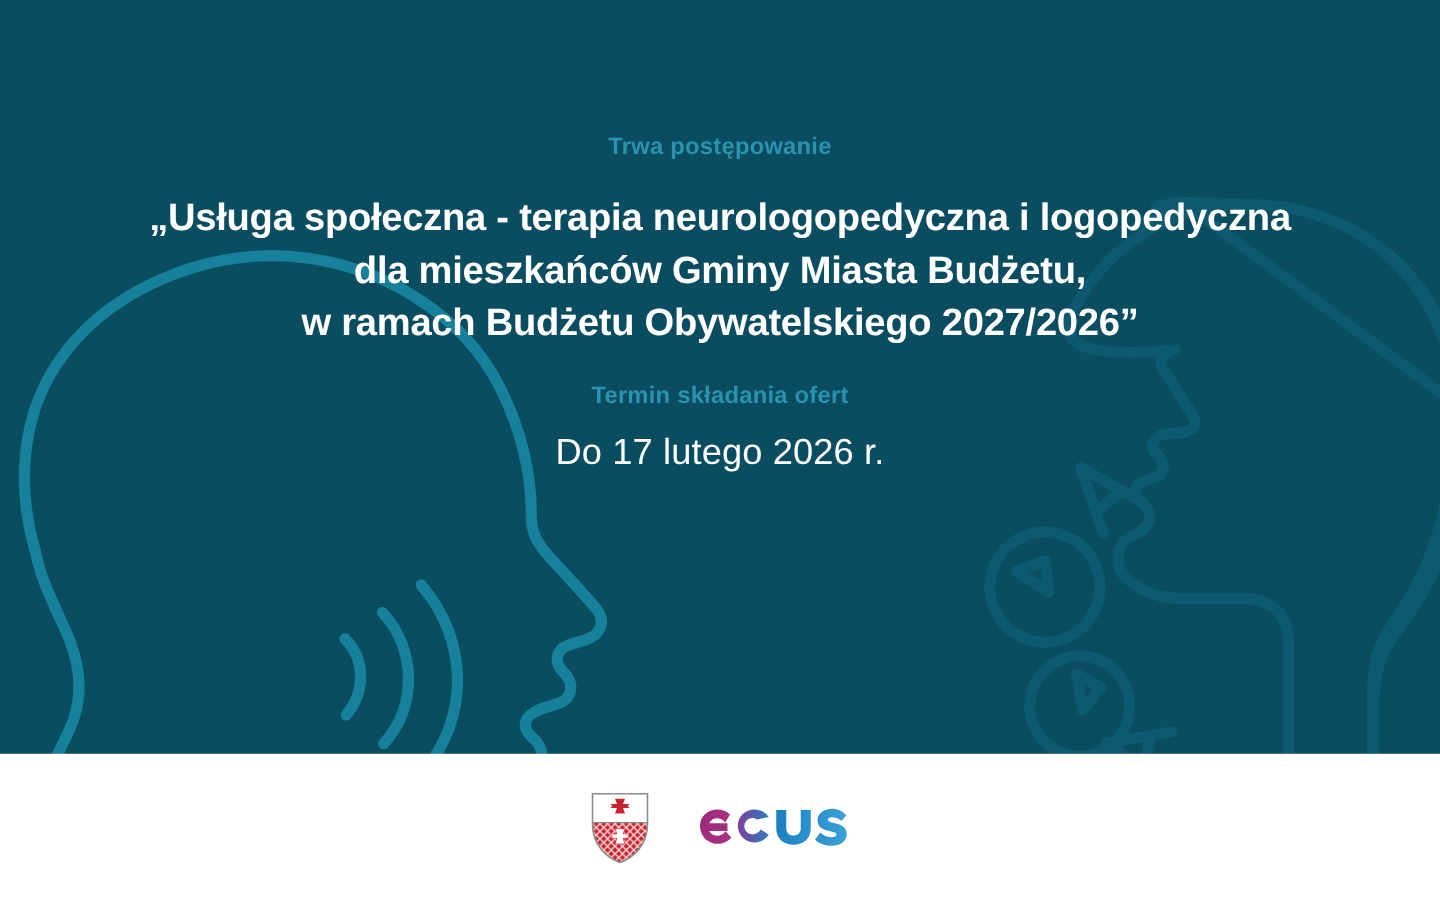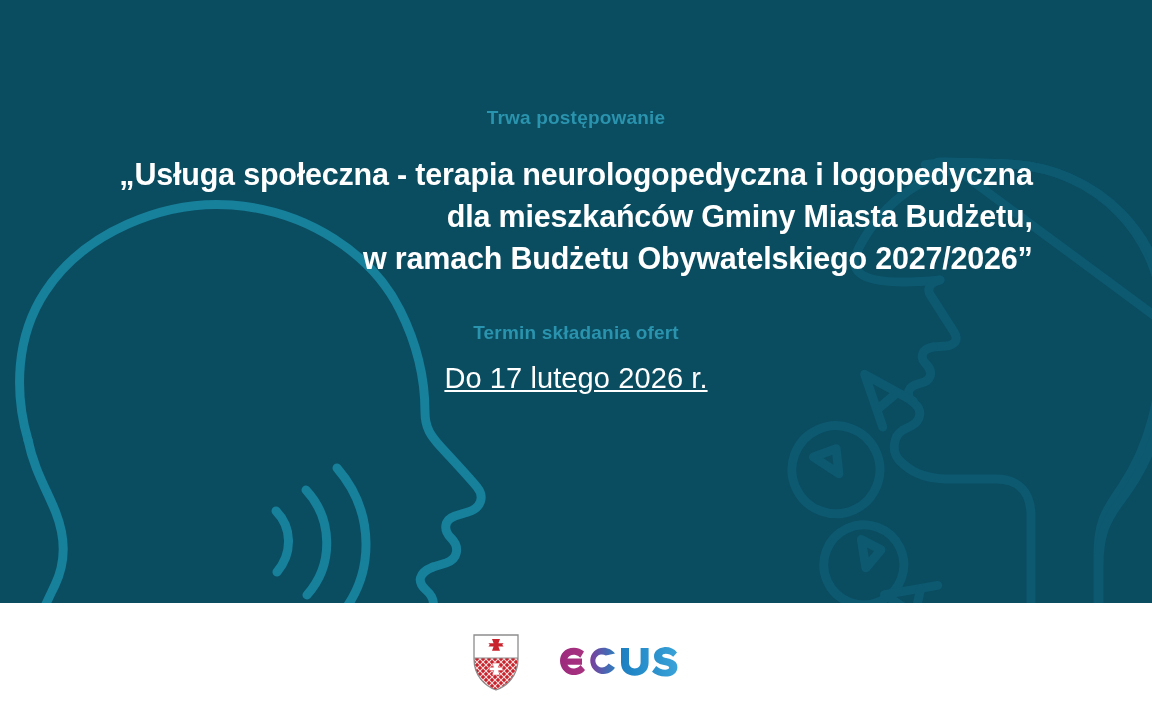--- a/index.html
+++ b/index.html
@@ -51,40 +51,39 @@
     color: #2a93ad;
     font-size: 19px;
     font-weight: 700;
     letter-spacing: 0.2px;
     line-height: 1;
   }
   .eyebrow.status {
     margin-top: 108px;
   }
   .eyebrow.deadline-label {
-    margin-top: 44px;
+    margin-top: 28px;
   }
   .headline {
     margin-top: 26px;
     color: #ffffff;
     font-size: 30.5px;
     font-weight: 700;
     line-height: 42px;
     letter-spacing: -0.2px;
     max-width: 1060px;
   }
-  .headline .ln { display: block; white-space: nowrap; text-align: right; }
+  .headline .ln { display: block; white-space: nowrap; }
   .deadline-value {
     margin-top: 21px;
     color: #ffffff;
     font-size: 29px;
     font-weight: 400;
     line-height: 1.1;
     letter-spacing: 0.1px;
-    text-decoration: underline;
   }
   
   .footer {
     position: absolute;
     left: 0;
     top: 603px;
     width: 1152px;
     height: 117px;
     background: #ffffff;
     z-index: 6;

